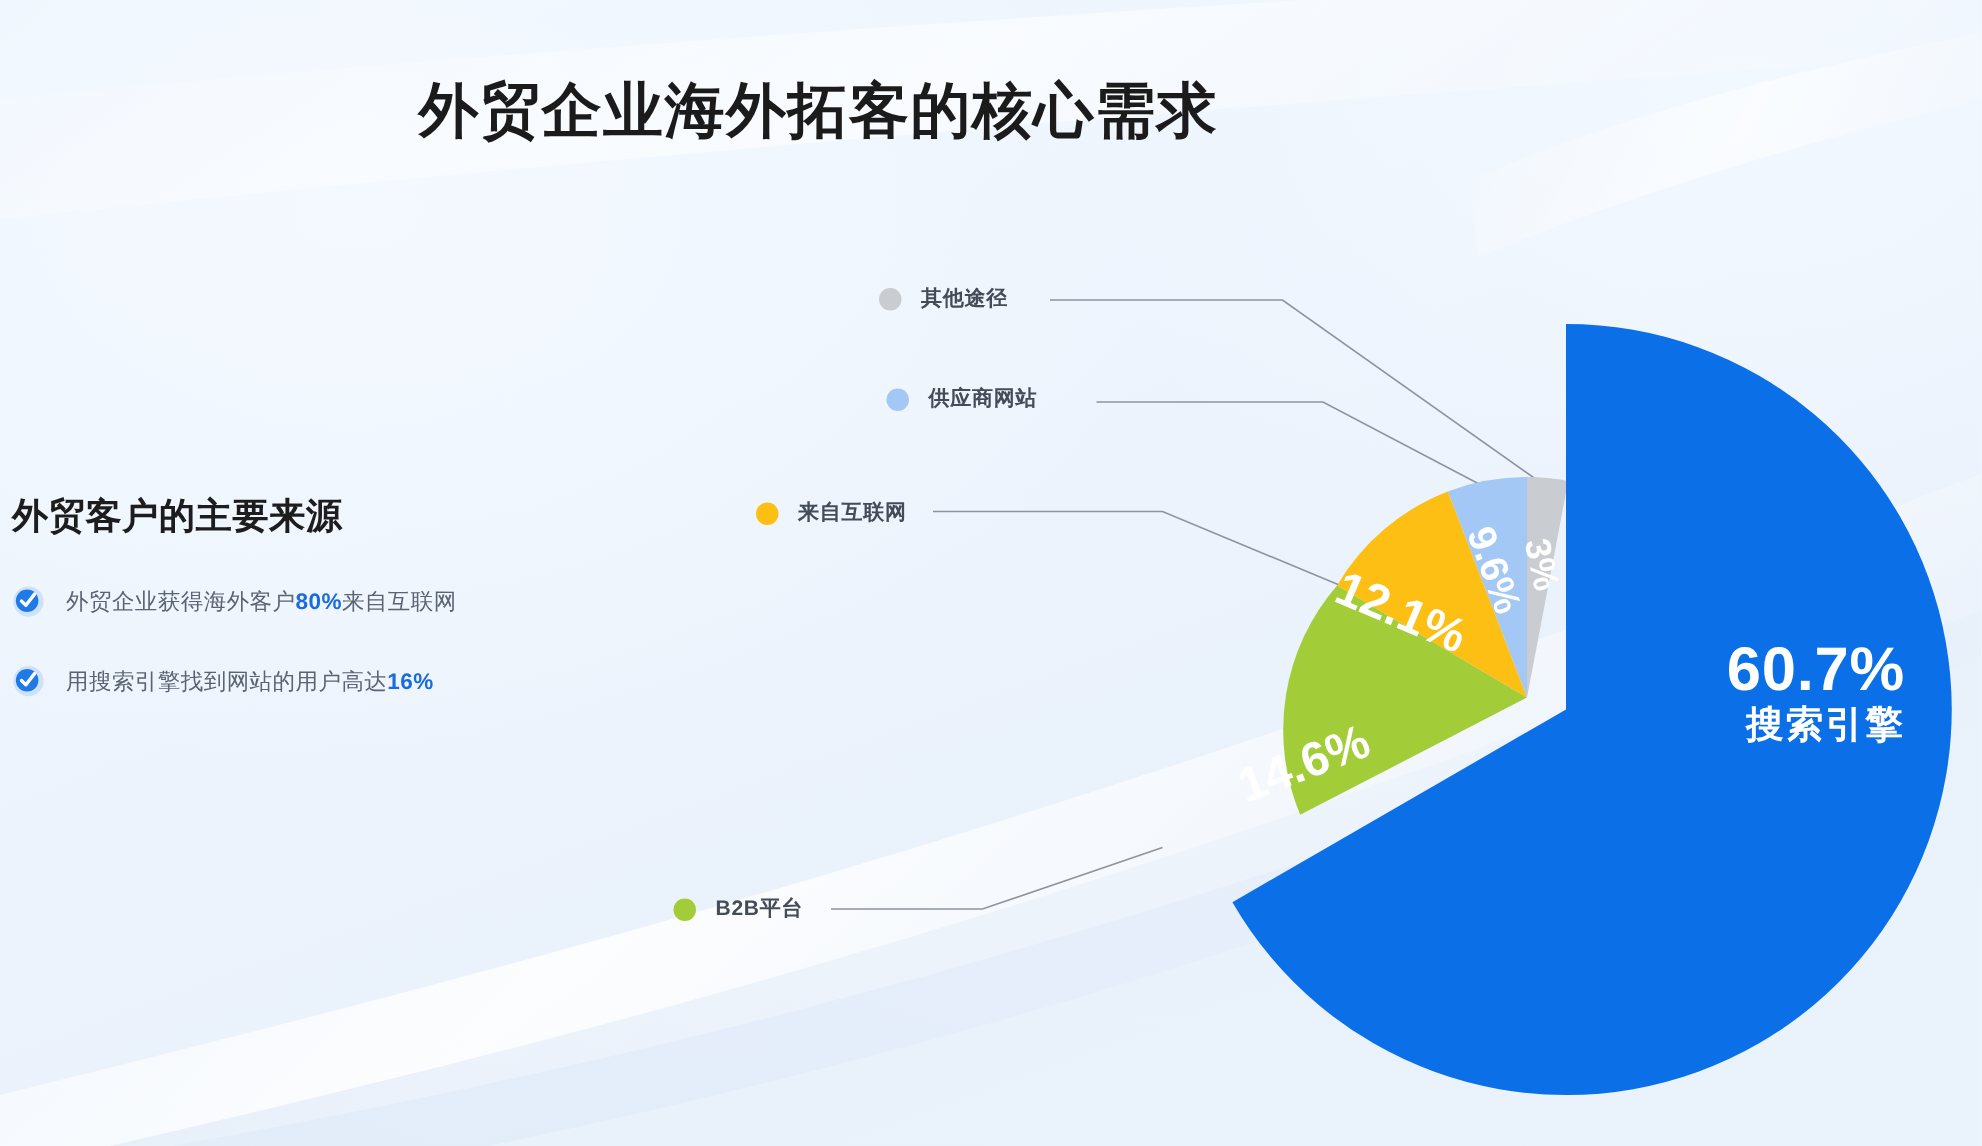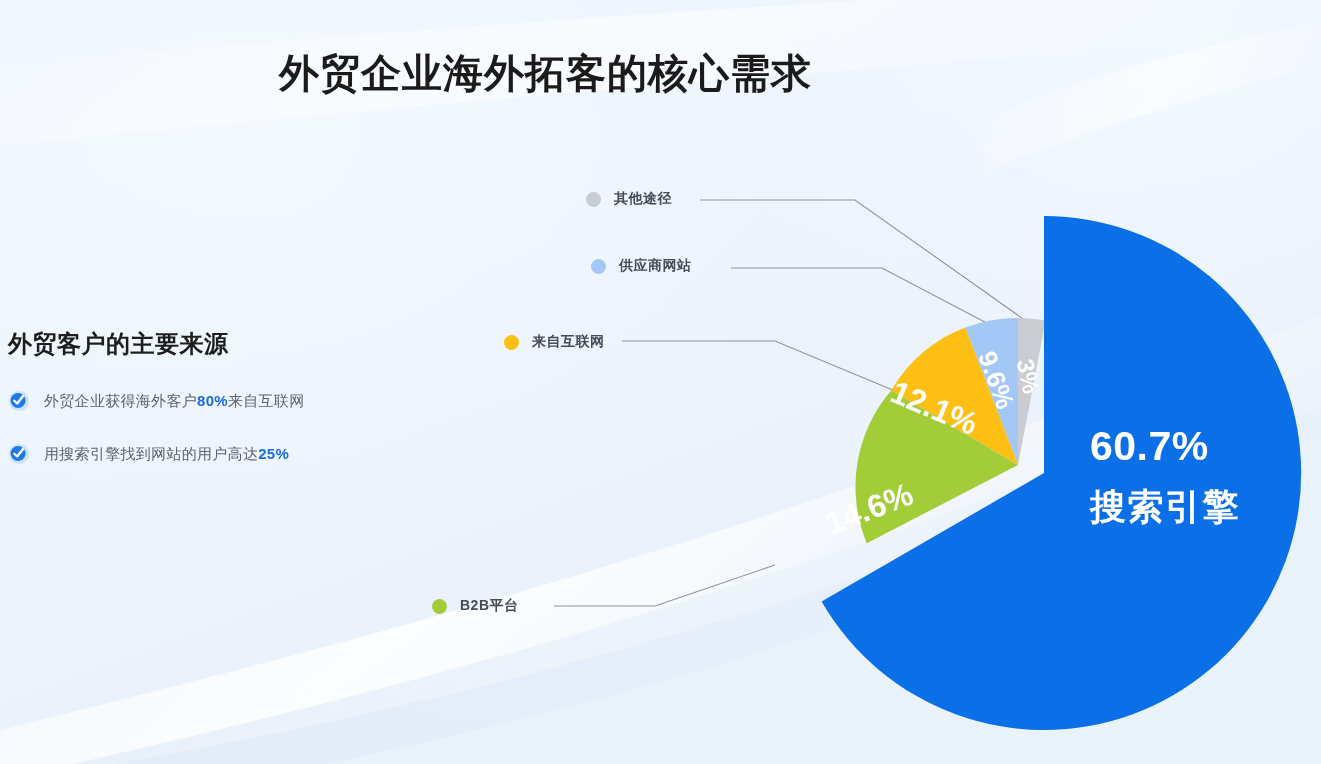--- a/index.html
+++ b/index.html
@@ -97,21 +97,21 @@
   }
   .legend-label {
     font-size: 14px;
     font-weight: 700;
     color: #444d57;
     letter-spacing: 0.5px;
   }
   #legend-other  { left: 586px; top: 190px; }
   #legend-supplier { left: 591px; top: 257px; font-family: Liberation Serif, serif; }
   #legend-social { left: 504px; top: 333px; }
-  #legend-b2b    { left: 432px; top: 597px; }
+  #legend-b2b    { left: 449px; top: 597px; }
 
   
   #pie-svg {
     position: absolute;
     left: 0;
     top: 0;
     width: 1321px;
     height: 764px;
     pointer-events: none;
   }
@@ -123,36 +123,35 @@
   .leader {
     stroke: #8d949d;
     stroke-width: 1.1;
     fill: none;
   }
   #main-pct {
     position: absolute;
     left: 1090px;
     top: 424px;
     width: 180px;
-    text-align: left;
+    text-align: right;
     color: #ffffff;
     pointer-events: none;
   }
   #main-pct .pct {
     font-size: 41px;
     font-weight: 700;
     line-height: 1.08;
     letter-spacing: 0.5px;
   }
   #main-pct .name {
-    font-size: 36px;
+    font-size: 25px;
     font-weight: 700;
     line-height: 1.25;
     letter-spacing: 1.5px;
-    margin-top: 16px;
   }
 </style>
 </head>
 <body>
 
 <div id="stage">
 
   <svg class="bg-swoosh" viewBox="0 0 1321 764" preserveAspectRatio="none">
     <defs>
       <linearGradient id="sw1" x1="0" y1="0" x2="1" y2="0.4">
@@ -190,21 +189,21 @@
       <div class="bullet-text"><span>外贸企业获得海外客户</span><b>80%</b><span>来自互联网</span></div>
     </div>
 
 
     <div class="bullet-row">
       <svg class="check-icon" viewBox="0 0 24 24">
         <circle cx="12" cy="12" r="11" fill="#cfe2fb"></circle>
         <circle cx="11" cy="11.5" r="8.2" fill="#1f7ae8"></circle>
         <path d="M6.9 11.7 L10.1 14.7 L16.4 6.6" fill="none" stroke="#ffffff" stroke-width="2.5" stroke-linecap="round" stroke-linejoin="round"></path>
       </svg>
-      <div class="bullet-text"><span>用搜索引擎找到网站的用户高达</span><b>25%</b><span></span></div>
+      <div class="bullet-text"><span>用搜索引擎找到网站的用户高达</span><b>16%</b><span></span></div>
     </div>
   </div>
 
   <svg id="pie-svg" viewBox="0 0 1321 764">
 
     <path class="leader" d="M700,200 L855,200 L1036,328"></path>
     <path class="leader" d="M731,268 L882,268 L1000,330"></path>
     <path class="leader" d="M622,341 L775,341 L900,393"></path>
     <path class="leader" d="M554,606 L655,606 L775,565"></path>
 

